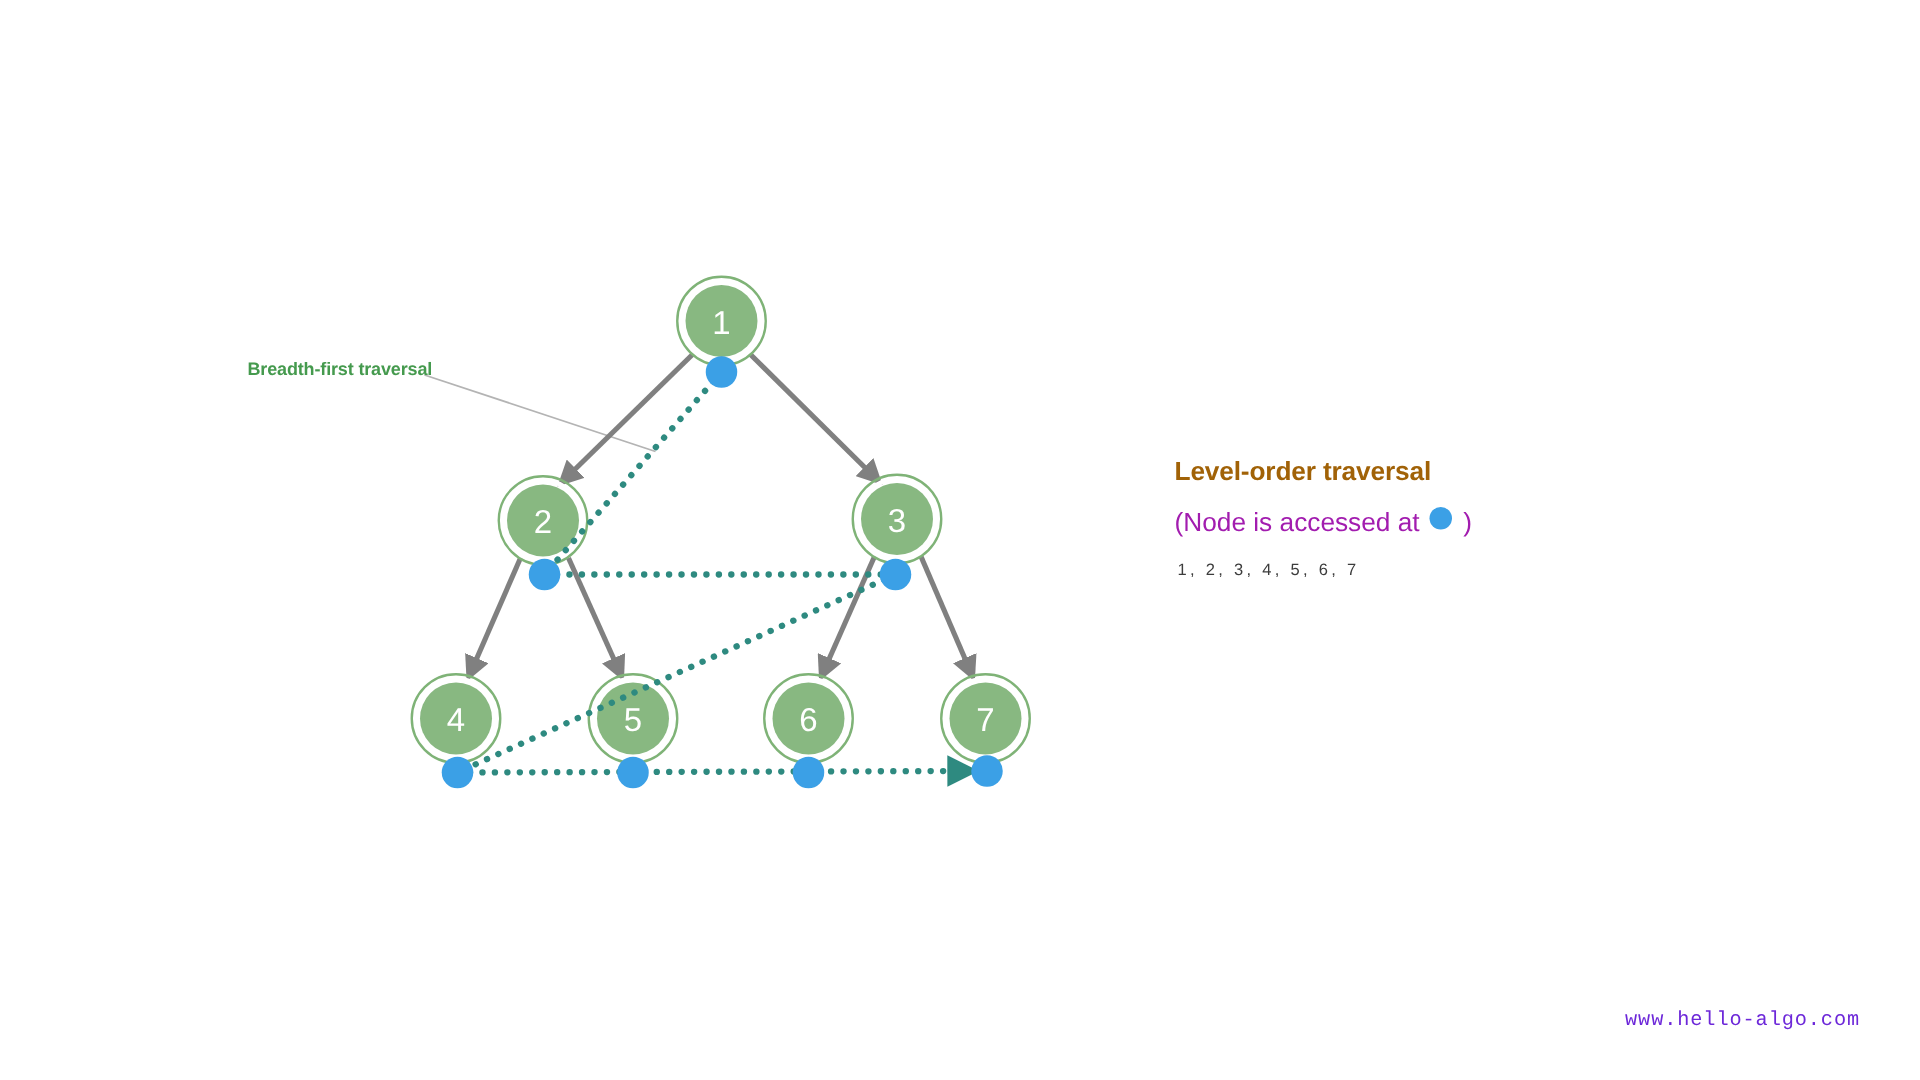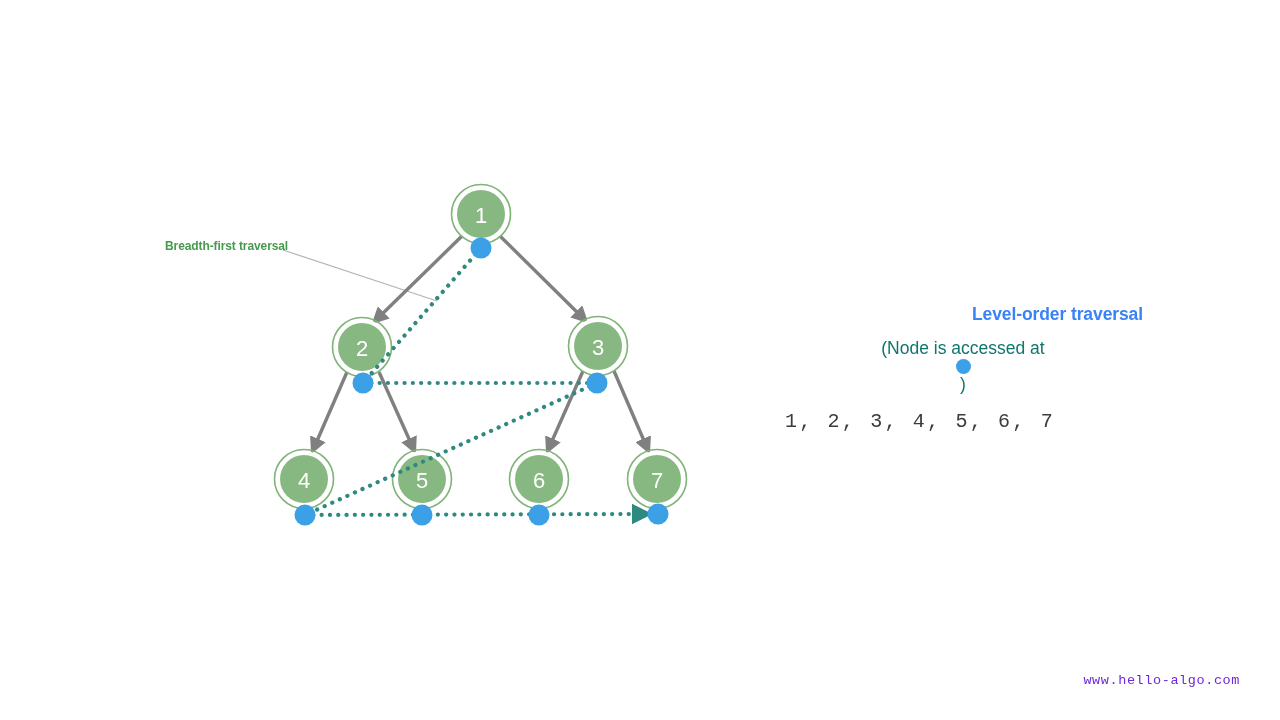--- a/index.html
+++ b/index.html
@@ -49,49 +49,46 @@
   .legend {
     position: absolute;
     left: 783px;
     top: 304px;
     width: 360px;
   }
   .legend-title {
     font-family: "Liberation Sans", sans-serif;
     font-weight: bold;
     font-size: 17.5px;
-    color: #3b82f6;
+    color: #a16207;
     white-space: nowrap;
     margin: 0;
     letter-spacing: -0.1px;
-    text-align: right;
   }
   .legend-note {
     font-family: "Liberation Sans", sans-serif;
     font-size: 17.5px;
-    color: #0f766e;
+    color: #a21caf;
     white-space: nowrap;
     margin: 13px 0 0 0;
     display: flex;
-    align-items: center;
     gap: 0px;
-    flex-direction: column;
   }
   .legend-note .dot {
     display: inline-block;
     width: 15px;
     height: 15px;
     border-radius: 50%;
     background: #3ba0e6;
     margin: 0 7px 0 7px;
     vertical-align: middle;
   }
   .legend-seq {
-    font-family: Liberation Mono, monospace;
-    font-size: 20px;
+    font-family: Liberation Sans, sans-serif;
+    font-size: 11px;
     color: #3c3c3c;
     white-space: nowrap;
     margin: 15px 0 0 2px;
     letter-spacing: 2.2px;
   }
   .watermark {
     position: absolute;
     right: 40px;
     bottom: 32px;
     font-family: "Liberation Mono", monospace;

